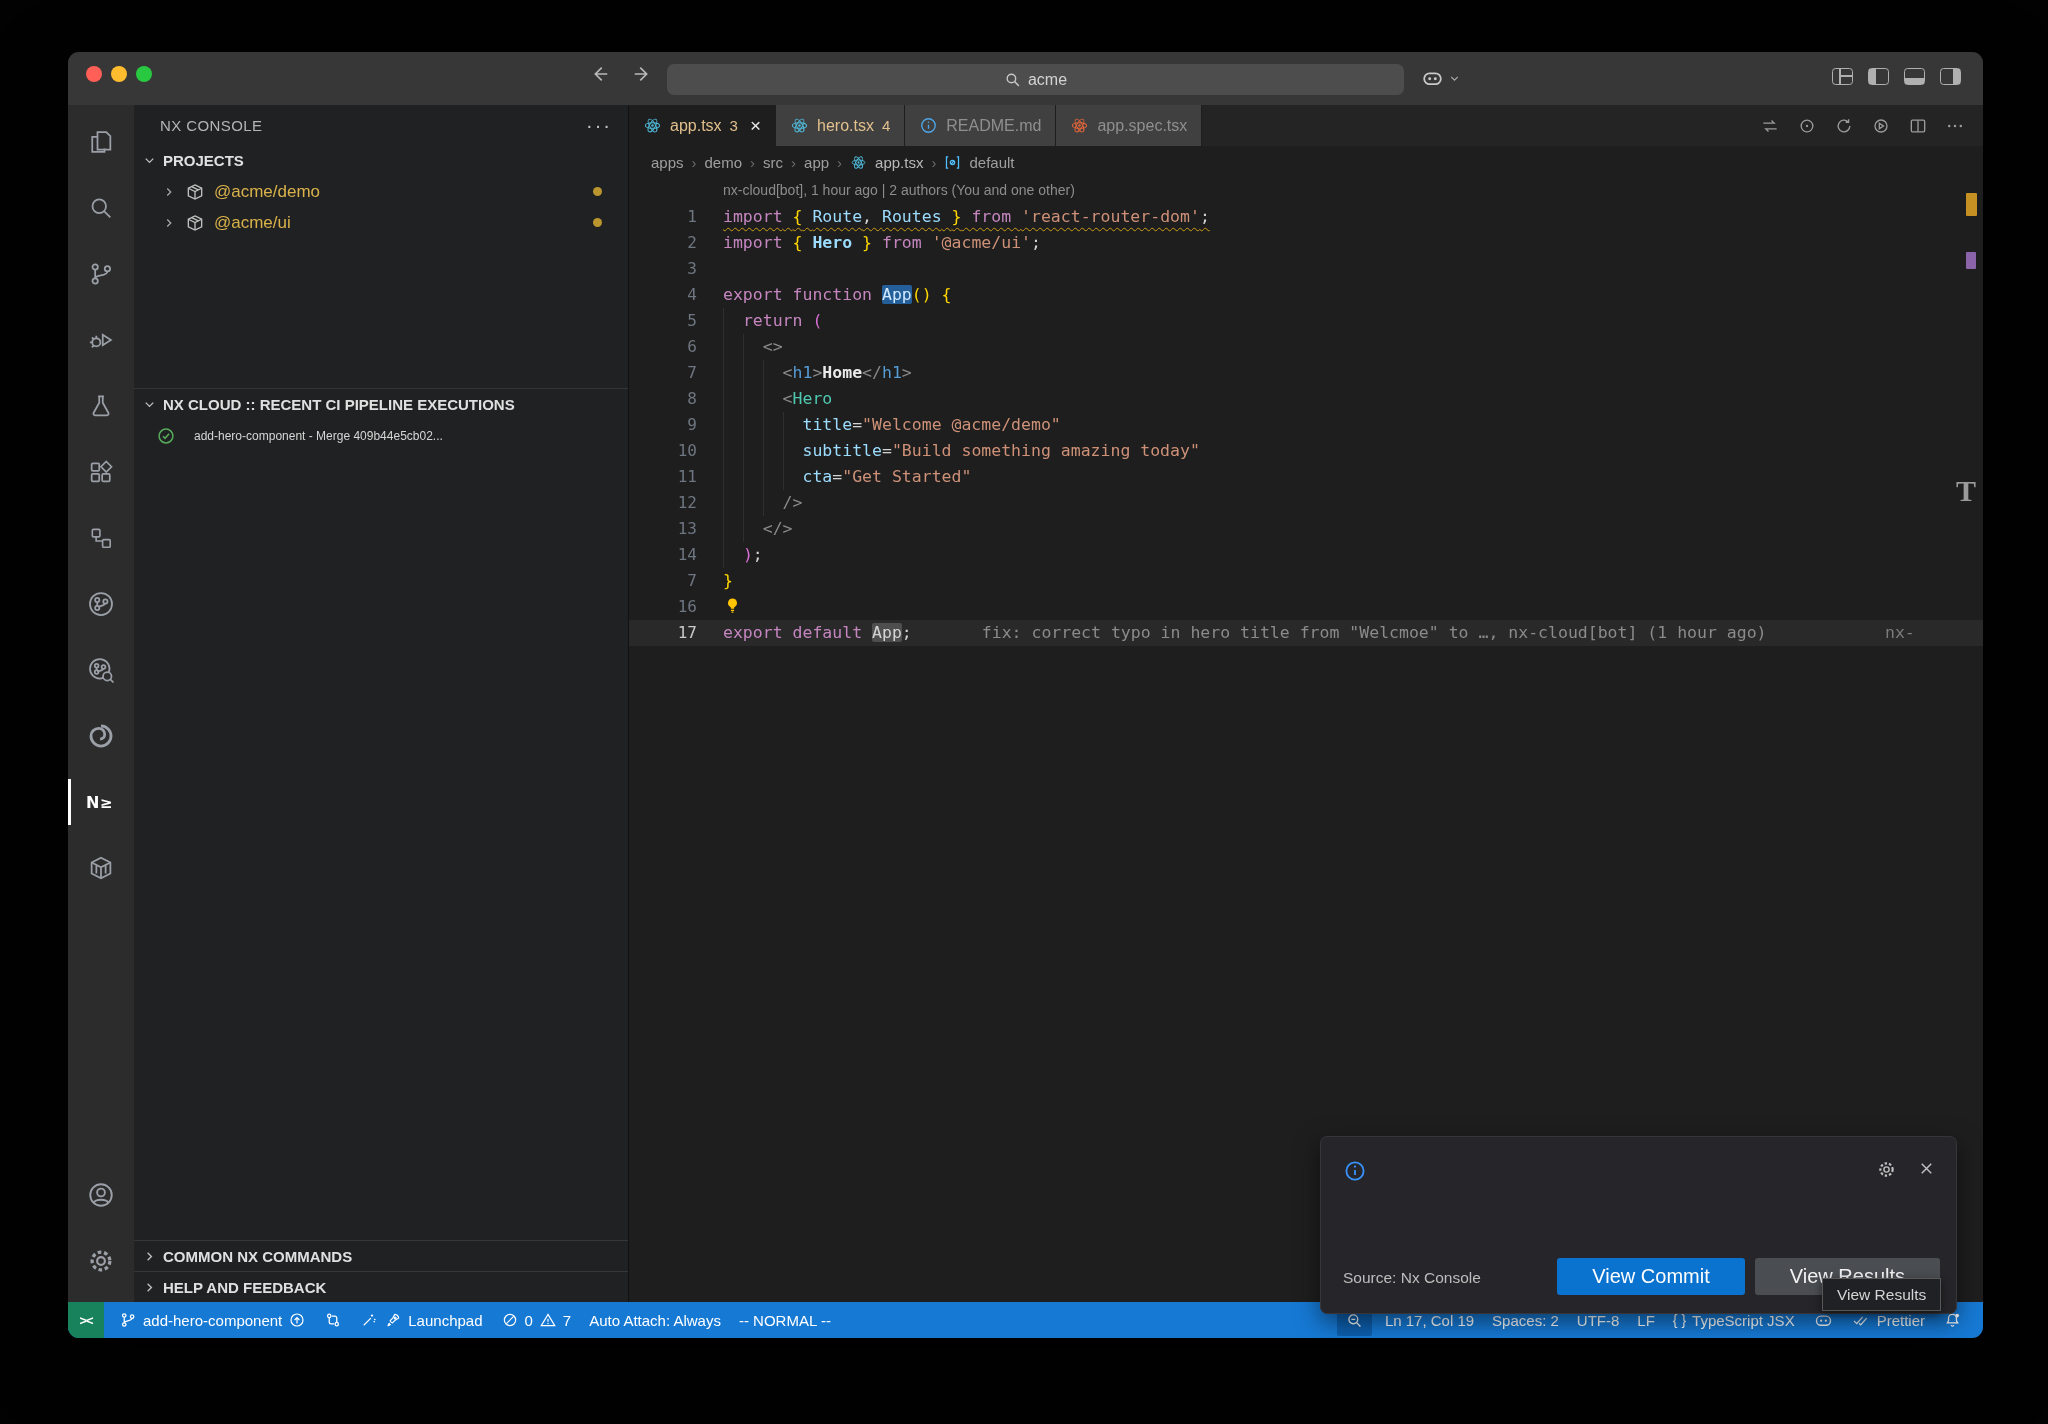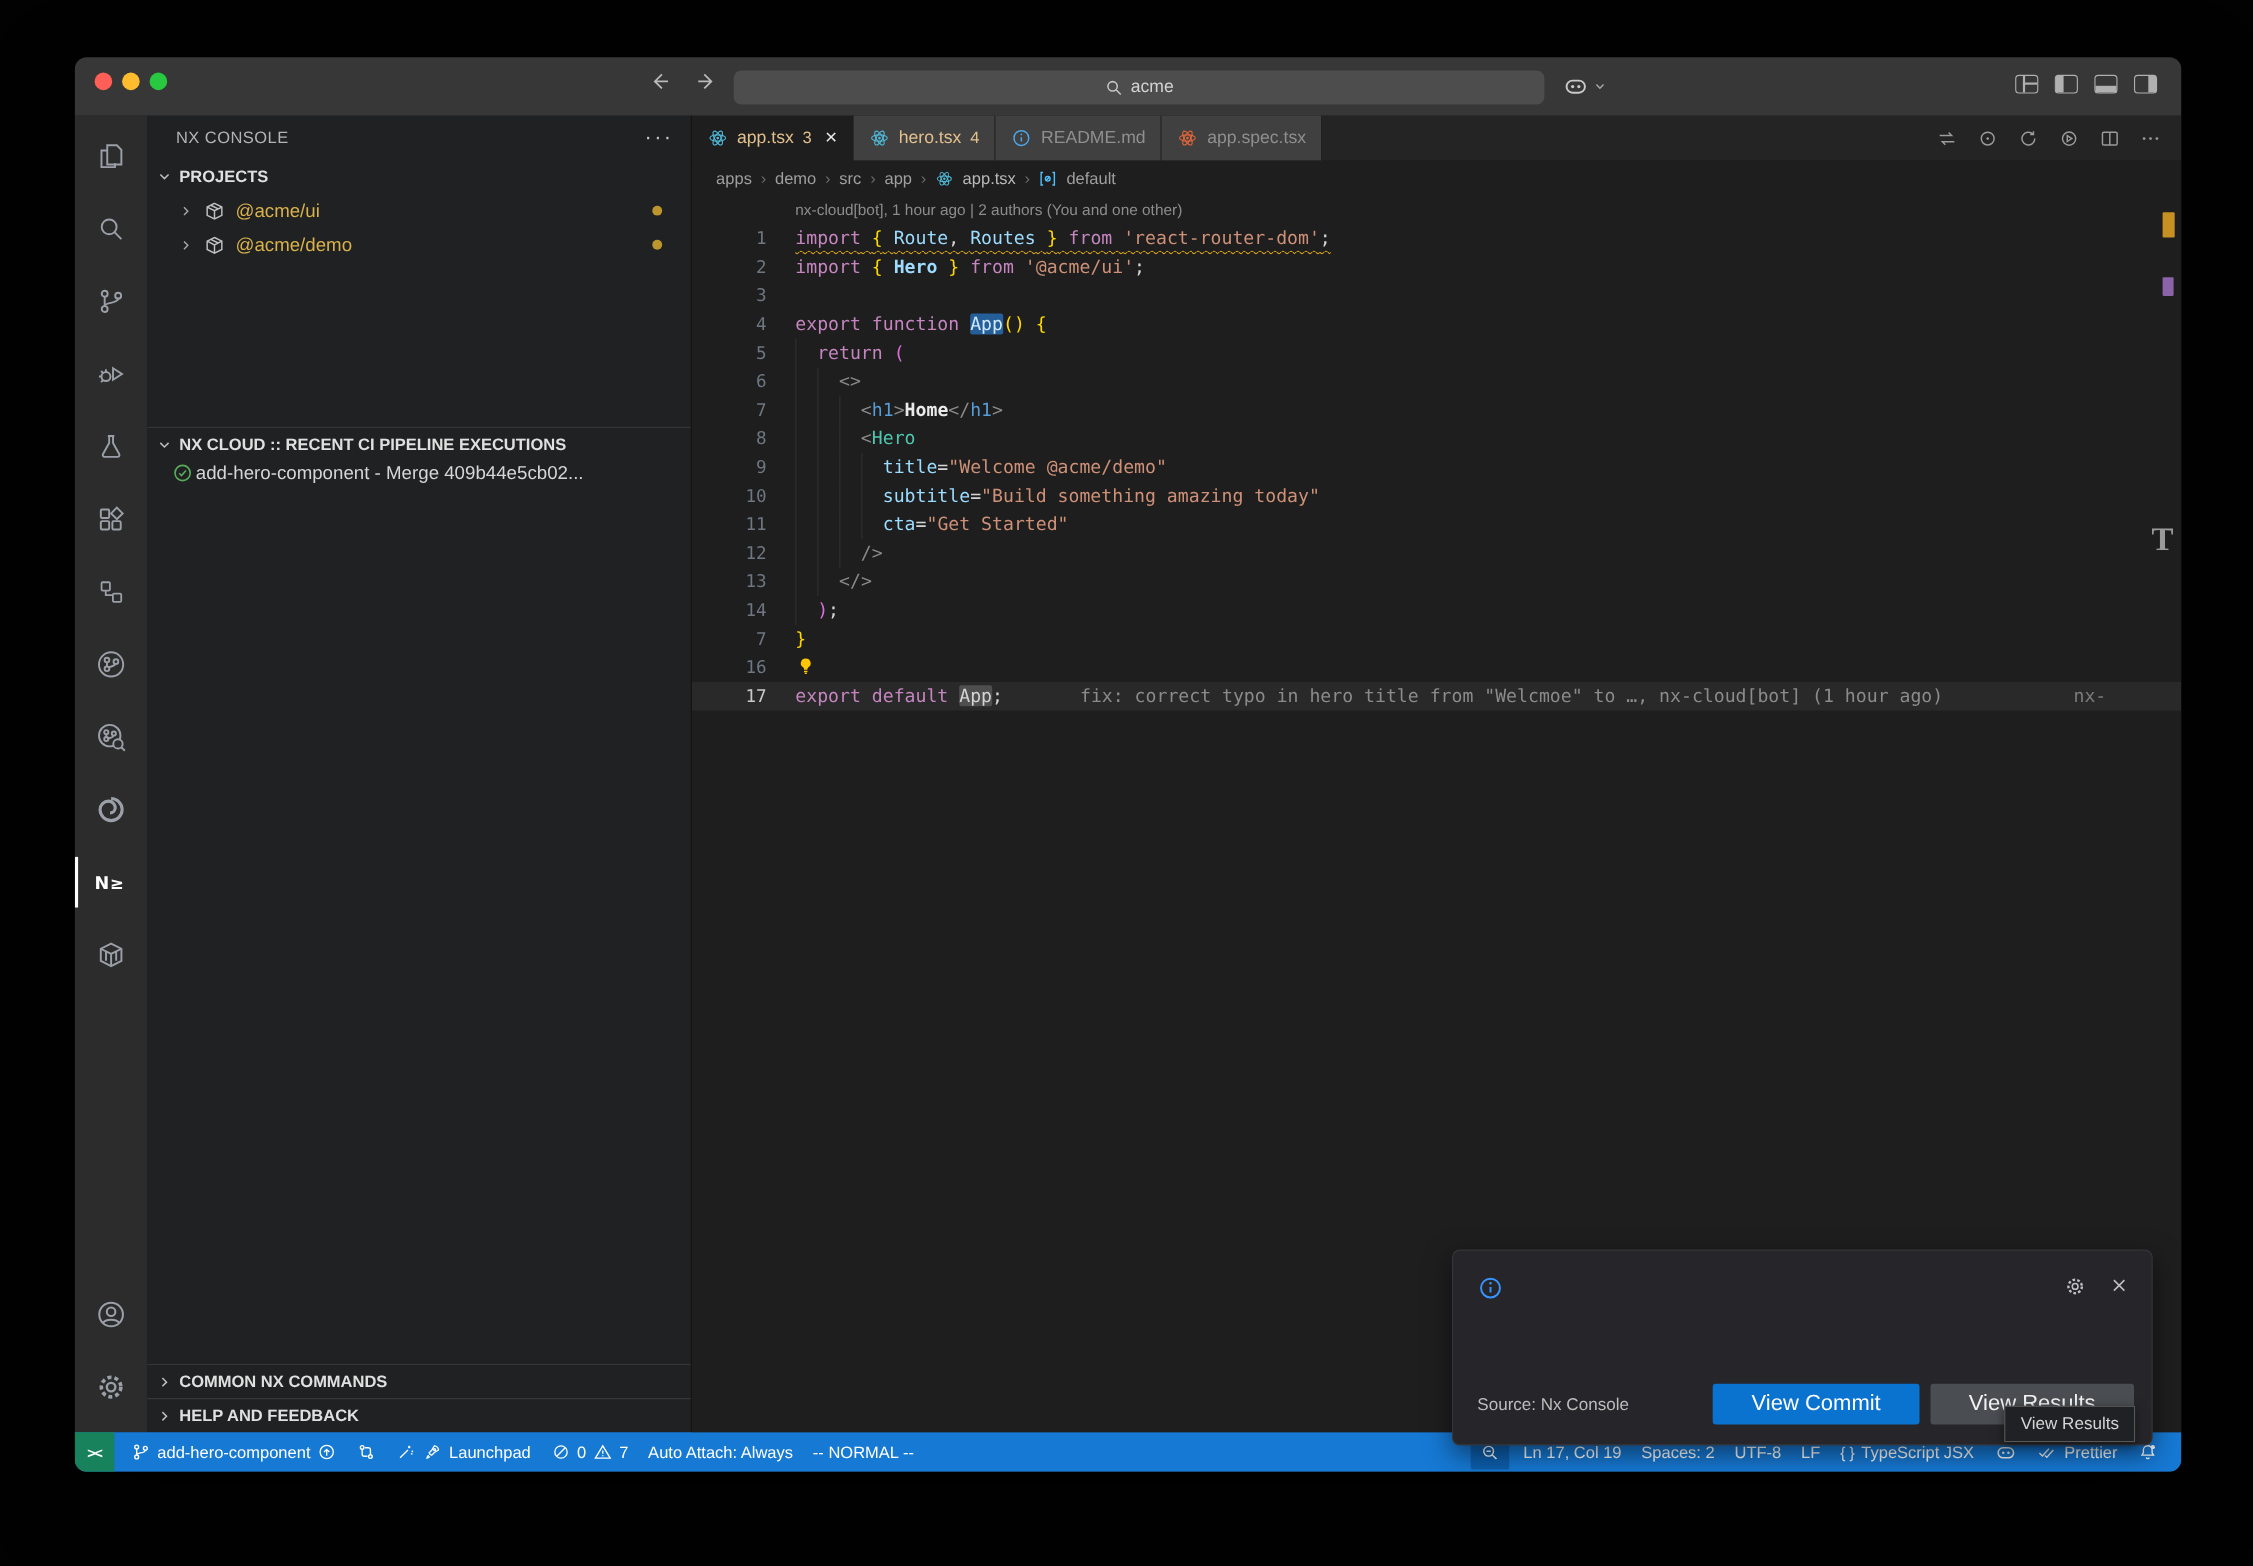--- a/index.html
+++ b/index.html
@@ -35,21 +35,21 @@
   .sb-header{height:40px;display:flex;align-items:center;padding:0 16px 0 26px;font-size:15px;color:#b4b4b4;letter-spacing:.4px;}
   .sb-more{margin-left:auto;color:#c3c3c3;font-size:20px;letter-spacing:2px;line-height:10px;}
   .sec-head{display:flex;align-items:center;gap:6px;height:31px;padding-left:8px;font-weight:bold;font-size:15px;color:#e0e0e0;}
   .sec-head .chev{color:#bdbdbd;flex:none;}
   .proj-sec{height:243px;}
   .row{display:flex;align-items:center;height:31px;padding-left:28px;gap:9px;font-size:17px;}
   .row .chev{color:#a9a9a9;}
   .gold{color:#d9b24a;}
   .dot{margin-left:auto;margin-right:26px;width:9px;height:9px;border-radius:50%;background:#bb952e;}
   .cloud-sec{flex:1;border-top:1px solid rgba(255,255,255,.09);}
-  .cloud-item{display:flex;align-items:flex-start;gap:2px;height:32px;padding-left:22px;font-size:17px;color:#d6d6d6;}
+  .cloud-item{display:flex;align-items:center;gap:18px;height:32px;padding-left:22px;font-size:12px;color:#d6d6d6;}
   .sb-bottom .sec-head{border-top:1px solid rgba(255,255,255,.10);height:30px;}
   
   .editorcol{flex:1;display:flex;flex-direction:column;min-width:0;background:#1e1e1e;}
   .tabbar{height:41px;flex:none;background:#242424;display:flex;align-items:stretch;}
   .tab{display:flex;align-items:center;gap:8px;padding:0 14px;font-size:16px;background:#404040;
     border-right:1px solid #1d1d1d;color:#8f8f8f;}
   .tab.active{background:#1e1e1e;color:#e2c08d;}
   .tab .badge{font-size:15px;}
   .tab.modded{color:#e2c08d;}
   .tab .close{color:#e8e8e8;font-size:19px;margin-left:4px;}
@@ -282,36 +282,36 @@
               <svg width="14" height="14" viewBox="0 0 24 24" fill="none" stroke="currentColor" stroke-width="2.2">
                 <path d="M9 6l6 6-6 6"></path>
               </svg>
             </span>
           <span>
               <svg width="20" height="20" viewBox="0 0 24 24" fill="none" stroke="#c0c0c0" stroke-width="1.6">
                 <path d="M12 3.5 20 7.5v9L12 20.5 4 16.5v-9z"></path>
                 <path d="M4 7.5l8 4 8-4 M12 11.5v9 M8 5.5l8 4"></path>
               </svg>
             </span>
-          <span class="gold">@acme/ui</span>
+          <span class="gold">@acme/demo</span>
           <span class="dot"></span>
         </div>
         <div class="row">
           <span class="chev">
               <svg width="14" height="14" viewBox="0 0 24 24" fill="none" stroke="currentColor" stroke-width="2.2">
                 <path d="M9 6l6 6-6 6"></path>
               </svg>
             </span>
           <span>
               <svg width="20" height="20" viewBox="0 0 24 24" fill="none" stroke="#c0c0c0" stroke-width="1.6">
                 <path d="M12 3.5 20 7.5v9L12 20.5 4 16.5v-9z"></path>
                 <path d="M4 7.5l8 4 8-4 M12 11.5v9 M8 5.5l8 4"></path>
               </svg>
             </span>
-          <span class="gold">@acme/demo</span>
+          <span class="gold">@acme/ui</span>
           <span class="dot"></span>
         </div>
       </div>
       <div class="cloud-sec">
         <div class="sec-head">
           <span class="chev">
               <svg width="15" height="15" viewBox="0 0 24 24" fill="none" stroke="currentColor" stroke-width="2.2">
                 <path d="M6 9l6 6 6-6"></path>
               </svg>
             </span>

